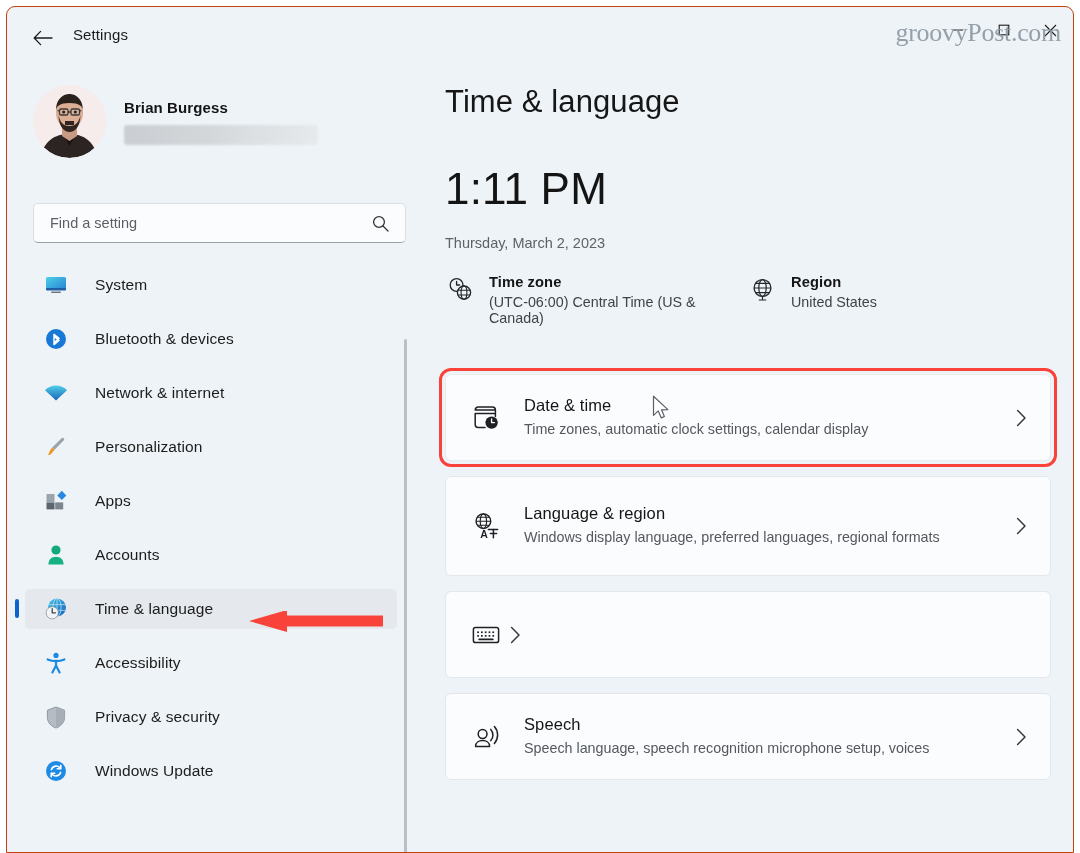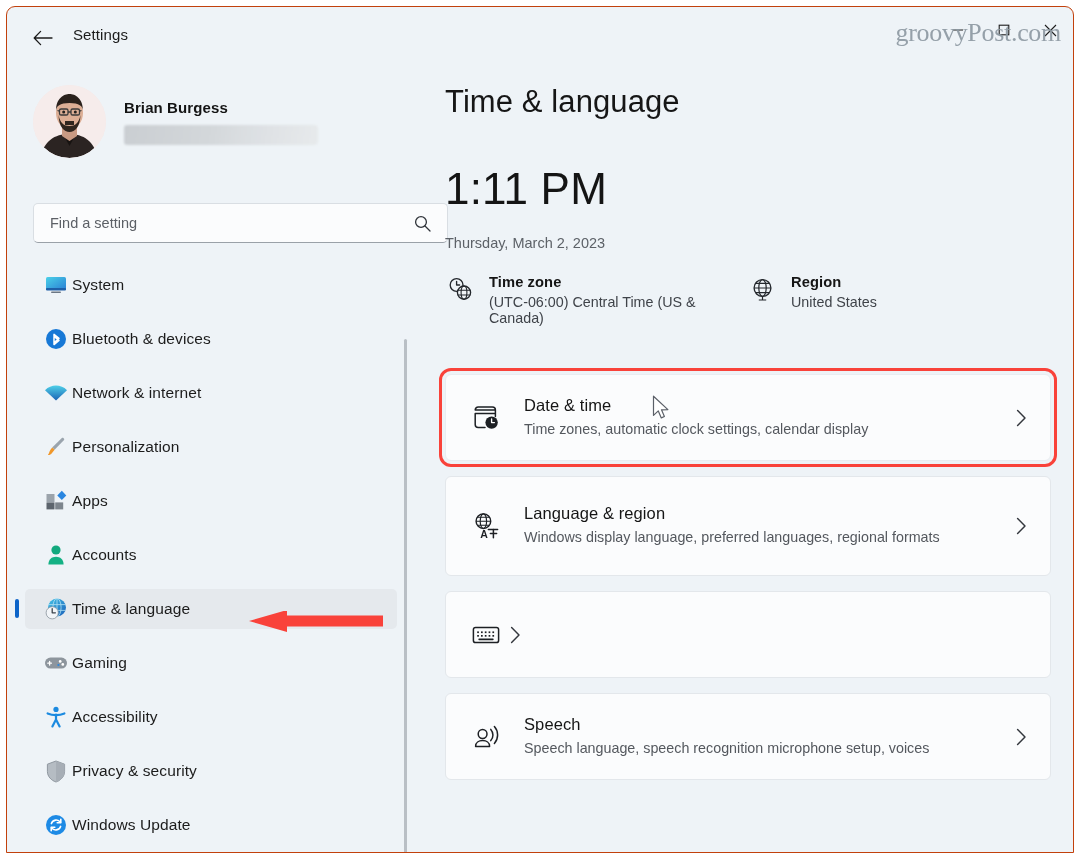--- a/index.html
+++ b/index.html
@@ -122,21 +122,21 @@
     height: 20px;
     border-radius: 3px;
     background: linear-gradient(100deg, #c9cdd1 0%, #d3d7da 46%, #dfe2e5 74%, #e7eaec 100%);
     filter: blur(1.2px);
     opacity: .95;
   }
   .search-box {
     position: absolute;
     left: 26px;
     top: 134px;
-    width: 415px;
+    width: 373px;
     height: 40px;
     background: #fbfcfd;
     border: 1px solid #d9dee3;
     border-bottom: 1px solid #9aa1a8;
     border-radius: 5px;
     box-sizing: border-box;
     display: flex;
     align-items: center;
   }
   .search-box input {
@@ -188,21 +188,21 @@
   }
   .navitem .nav-ico {
     width: 26px;
     height: 24px;
     flex: none;
     display: flex;
     align-items: center;
     justify-content: center;
   }
   .navitem .nav-label {
-    margin-left: 3px;
+    margin-left: 26px;
     font-size: 15.5px;
     color: #1c1c1c;
     letter-spacing: .1px;
     white-space: nowrap;
   }
 
   .sb-track {
     position: absolute;
     left: 397px;
     top: 270px;
@@ -527,32 +527,20 @@
                 <ellipse cx="13" cy="10.5" rx="4.1" ry="9"></ellipse>
                 <path d="M4.3 7.6 H21.7 M4.3 13.4 H21.7 M13 1.5 V19.5"></path>
               </g>
               <circle cx="8.2" cy="15.8" r="6.1" fill="#f2f5f8" stroke="#8a949d" stroke-width=".8"></circle>
               <path d="M8.2 11.6 V15.8 H11.4" fill="none" stroke="#3c444c" stroke-width="1.3" stroke-linecap="round" stroke-linejoin="round"></path>
             </svg>
           </span>
           <span class="nav-label">Time &amp; language</span>
         </div>
 
-        <div class="navitem">
-          <span class="nav-ico">
-            <svg width="24" height="18" viewBox="0 0 24 18">
-              <rect x="1" y="3.6" width="22" height="11" rx="5.5" fill="#8d959d"></rect>
-              <path d="M5.6 7.4 V11 M3.8 9.2 H7.4" stroke="#ffffff" stroke-width="1.3" stroke-linecap="round"></path>
-              <circle cx="16.2" cy="7.4" r="1.35" fill="#ffffff"></circle>
-              <circle cx="18.8" cy="10.4" r="1.35" fill="#ffffff"></circle>
-              <circle cx="14.4" cy="11" r="1.1" fill="#2a86e0"></circle>
-            </svg>
-          </span>
-          <span class="nav-label">Gaming</span>
-        </div>
 
         <div class="navitem">
           <span class="nav-ico">
             <svg width="22" height="22" viewBox="0 0 22 22">
               <circle cx="11" cy="3.4" r="2.6" fill="#1b8ae0"></circle>
               <path d="M2.6 7.4 C5.4 8.6 8 9.1 11 9.1 C14 9.1 16.6 8.6 19.4 7.4" fill="none" stroke="#1b8ae0" stroke-width="2.2" stroke-linecap="round"></path>
               <path d="M11 8.6 V13.4 M11 13.4 L7.4 20.4 M11 13.4 L14.6 20.4" fill="none" stroke="#1b8ae0" stroke-width="2.2" stroke-linecap="round"></path>
             </svg>
           </span>
           <span class="nav-label">Accessibility</span>

